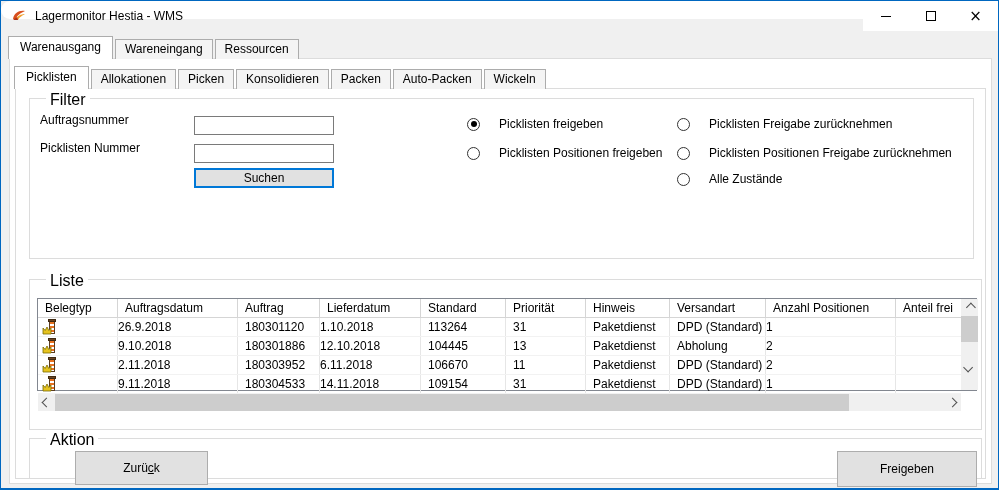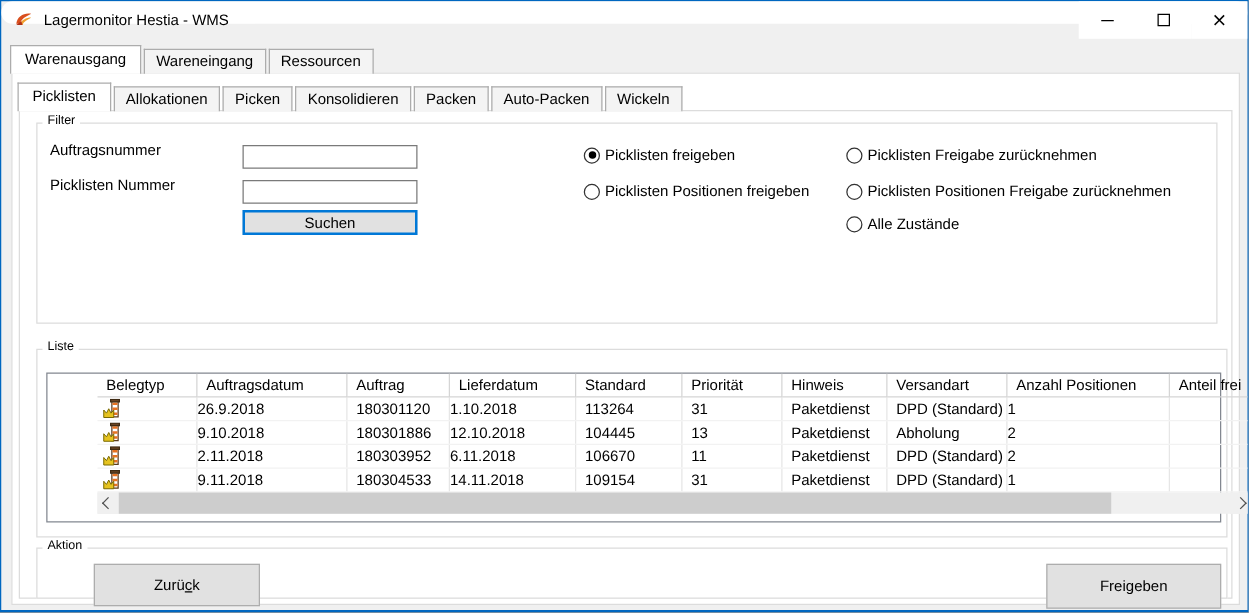--- a/index.html
+++ b/index.html
@@ -34,51 +34,51 @@
   }
 
   
   .outer-page{ position:absolute; left:8px; top:57px; width:983px; height:426px;
     background:#fff; border:1px solid #dcdcdc; z-index:1; }
   .inner-page{ position:absolute; left:14px; top:87px; width:971px; height:391px;
     background:#fff; border:1px solid #dcdcdc; z-index:2; }
 
   
   .group{ position:absolute; border:1px solid #dcdcdc; z-index:4; background:#fff; }
-  .group-legend{ position:absolute; top:-8px; left:4px; background:#fff; padding:0 4px; font-size:10px; }
+  .group-legend{ position:absolute; top:-8px; left:16px; background:#fff; padding:0 4px; font-size:16px; }
   .group-filter{ left:28px; top:97px; width:945px; height:161px; }
   .group-liste{ left:28px; top:278px; width:953px; height:151px; }
   .group-aktion{ left:28px; top:437px; width:953px; height:41px; }
 
   
   .f-label{ position:absolute; left:10px; height:18px; line-height:18px; }
   .f-label-1{ top:12px; }
   .f-label-2{ top:40px; }
   .f-input{ position:absolute; left:164px; width:140px; height:19px; border:1px solid #7a7a7a;
     background:#fff; font-family:"Liberation Sans", sans-serif; font-size:12px; padding:0 3px; }
   .f-input-1{ top:17px; }
   .f-input-2{ top:45px; }
   .btn{ display:flex; align-items:center; justify-content:center; background:#e1e1e1;
     border:1px solid #adadad; font-size:12px; cursor:default; }
   .btn-suchen{ position:absolute; left:164px; top:69px; width:140px; height:20px; border:2px solid #0078d7; }
   u{ text-decoration:underline; }
 
-  .radio-row{ position:absolute; height:16px; display:flex; align-items:center; gap:4px; white-space:nowrap; }
+  .radio-row{ position:absolute; height:16px; display:flex; align-items:center; gap:19px; white-space:nowrap; }
   .radio-r1{ left:437px; top:17px; }
   .radio-r2{ left:437px; top:46px; }
   .radio-r3{ left:647px; top:17px; }
   .radio-r4{ left:647px; top:46px; }
   .radio-r5{ left:647px; top:72px; }
   .radio-circle{ width:13px; height:13px; border-radius:50%; border:1px solid #333; background:#fff;
     display:flex; align-items:center; justify-content:center; flex:0 0 auto; }
   .radio-circle.selected::after{ content:""; width:6px; height:6px; border-radius:50%; background:#000; }
 
   
-  .table{ position:absolute; left:7px; top:18px; width:940px; height:120px;
-    border:1px solid #828790; display:flex; background:#fff;padding-left:40px; }
+  .table{ position:absolute; left:7px; top:18px; width:940px; height:93px;
+    border:1px solid #828790; display:flex; background:#fff; }
   .t-main{ width:923px; }
   .t-header{ display:flex; height:19px; }
   .hcell{ border-right:1px solid #d5d5d5; border-bottom:1px solid #d5d5d5; line-height:18px;
     padding-left:7px; overflow:hidden; white-space:nowrap; }
   .t-row{ display:flex; height:19px; border-bottom:1px solid #f2f2f2; }
   .cell{ border-right:1px solid #e6e6e6; line-height:18px; padding-left:7px;
     overflow:hidden; white-space:nowrap; }
   .cell.num{ text-align:left; padding-right:9px; padding-left:0; }
   .cell-icon{ display:flex; align-items:center; padding-left:4px; }
   .c0{ width:80px; } .c1{ width:120px; } .c2{ width:82px; } .c3{ width:101px; } .c4{ width:85px; }

